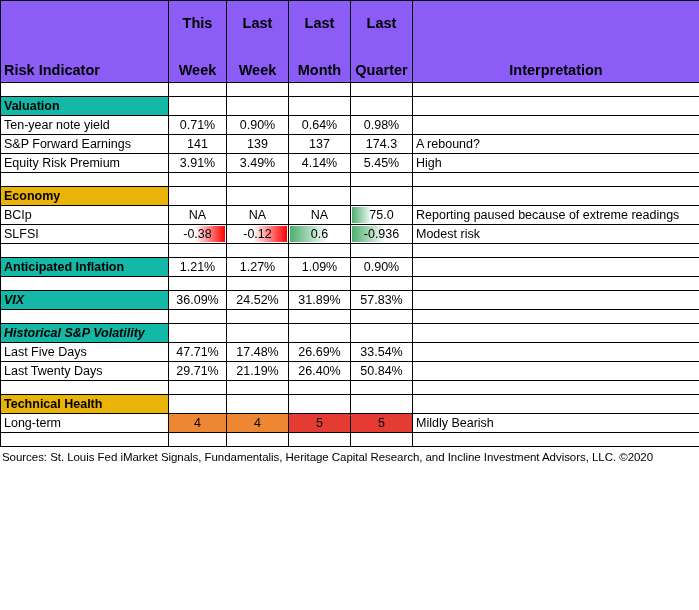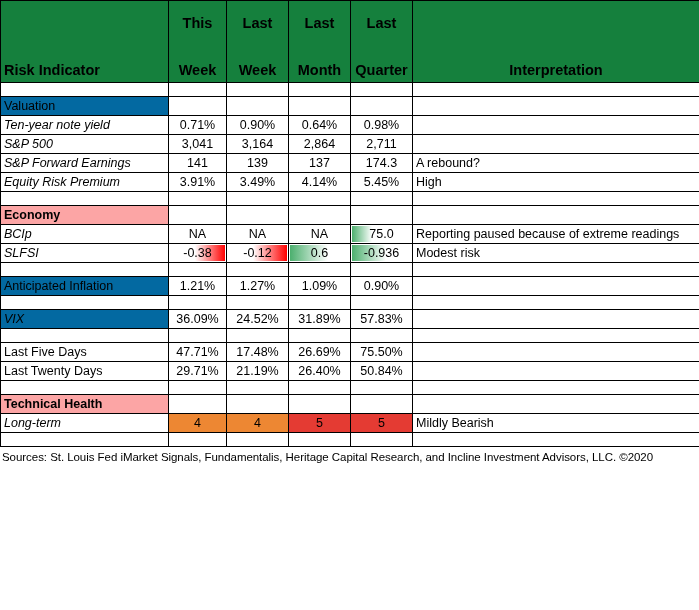--- a/index.html
+++ b/index.html
@@ -42,21 +42,21 @@
     line-height: 1;
     height: 19px;
     box-sizing: border-box;
     vertical-align: middle;
     overflow: hidden;
     white-space: nowrap;
   }
 
   
   tr.header-row td, tr.header-row th {
-    background: #15803d;
+    background: #8b5cf6;
     font-weight: bold;
     font-size: 14.5px;
     height: 82px;
     vertical-align: bottom;
     padding-bottom: 5px;
   }
   th.hdr-label {
     text-align: left;
     font-size: 14px;
   }
@@ -82,31 +82,31 @@
     position: relative;
   }
   td.interp {
     text-align: left;
     font-size: 11.5px;
   }
   tr.spacer td { height: 14px; }
 
   
   td.sec-lav {
-    background: #0369a1;
-    font-weight: normal;
+    background: #14b8a6;
+    font-weight: bold;
     font-size: 13px;
   }
   td.sec-lav.italic { font-style: italic; margin-top: 13px; }
   td.sec-plain {
-    background: #fca5a5;
+    background: #eab308;
     font-weight: bold;
     font-size: 13px;
   }
-  td.italic { font-style: italic; }
+  td.italic { }
 
   
   td.bar { position: relative; }
   td.bar .bar-fill {
     position: absolute;
     top: 1px;
     bottom: 1px;
     pointer-events: none;
   }
   td.bar .bar-text {
@@ -168,28 +168,20 @@
         </tr>
         <tr>
           <td class="label italic">Ten-year note yield</td>
           <td class="num">0.71%</td>
           <td class="num">0.90%</td>
           <td class="num">0.64%</td>
           <td class="num">0.98%</td>
           <td class="interp"></td>
         </tr>
         <tr>
-          <td class="label italic">S&amp;P 500</td>
-          <td class="num">3,041</td>
-          <td class="num">3,164</td>
-          <td class="num">2,864</td>
-          <td class="num">2,711</td>
-          <td class="interp"></td>
-        </tr>
-        <tr>
           <td class="label italic">S&amp;P Forward Earnings</td>
           <td class="num">141</td>
           <td class="num">139</td>
           <td class="num">137</td>
           <td class="num">174.3</td>
           <td class="interp">A rebound?</td>
         </tr>
         <tr>
           <td class="label italic">Equity Risk Premium</td>
           <td class="num">3.91%</td>
@@ -264,25 +256,33 @@
         </tr>
         <tr class="spacer">
           <td></td>
           <td></td>
           <td></td>
           <td></td>
           <td></td>
           <td></td>
         </tr>
         <tr>
+          <td class="sec-lav italic">Historical  S&amp;P Volatility</td>
+          <td></td>
+          <td></td>
+          <td></td>
+          <td></td>
+          <td></td>
+        </tr>
+        <tr>
           <td class="label">Last Five Days</td>
           <td class="num">47.71%</td>
           <td class="num">17.48%</td>
           <td class="num">26.69%</td>
-          <td class="num">75.50%</td>
+          <td class="num">33.54%</td>
           <td class="interp"></td>
         </tr>
         <tr>
           <td class="label">Last Twenty Days</td>
           <td class="num">29.71%</td>
           <td class="num">21.19%</td>
           <td class="num">26.40%</td>
           <td class="num">50.84%</td>
           <td class="interp"></td>
         </tr>

